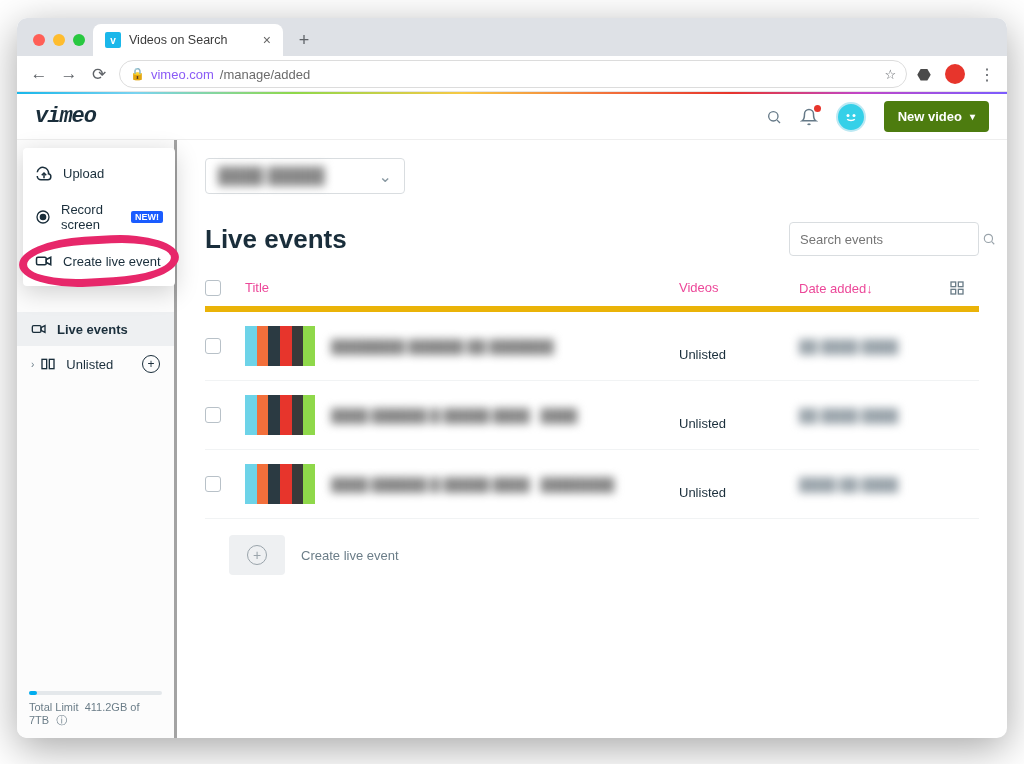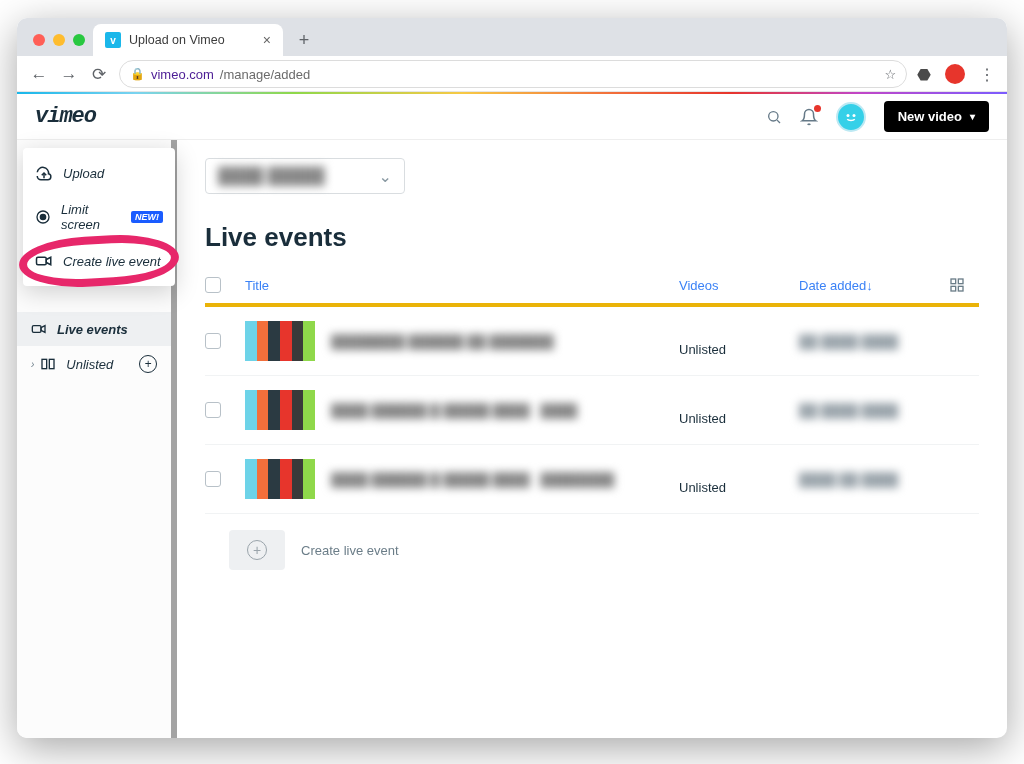--- a/index.html
+++ b/index.html
@@ -12,39 +12,39 @@
   .dot { width: 12px; height: 12px; border-radius: 50%; }
   .dot.r{background:#ff5f57}.dot.y{background:#febc2e}.dot.g{background:#28c840}
   .tab { display: flex; align-items: center; gap: 8px; height: 32px; background:#fff; border-radius: 8px 8px 0 0; padding: 0 12px; font-size: 12.5px; color:#3c3c3c; min-width: 190px; }
   .favicon { width:16px; height:16px; background:#1ab7ea; border-radius:2px; display:flex; align-items:center; justify-content:center; color:#fff; font-size:10px; font-weight:700;}
   .tab-close { color:#666; font-size:14px; margin-left:auto; }
   .plus { width:26px; height:26px; display:flex; align-items:center; justify-content:center; color:#5f6368; font-size:18px; margin-left:8px; margin-bottom:3px; }
   .addr { height:36px; display:flex; align-items:center; gap:10px; padding:0 12px; }
   .nav-icn { color:#5f6368; width:20px; text-align:center; font-size:17px; }
   .url-bar { flex:1; height:28px; border:1px solid #dcdcdc; border-radius:14px; display:flex; align-items:center; padding:0 10px; font-size:13px; color:#6b6b6b; gap:6px;}
   .url-bar .lock{color:#5f6368;font-size:12px;}
-  .url-bar .host{color:#4c1d95}
+  .url-bar .host{color:#8b5cf6}
   .addr-right { display:flex; align-items:center; gap:14px; color:#5f6368; }
   .ext-badge{width:20px;height:20px;border-radius:50%;background:#e7352c;}
   
   .rainbow { height:2px; background:linear-gradient(90deg,#19b7ea,#7ad3f0 12%,#8fd84a 28%,#f7c945 45%,#f26f3b 60%,#e7352c 72%,#c146c7 85%,#7b5cff);}
   
   .app-header { height:46px; display:flex; align-items:center; padding:0 18px; gap:22px; border-bottom:1px solid #eee; }
   .logo { font-family: Liberation Mono, monospace; font-style: italic; font-weight: 900; font-size: 22px; color:#1a2e3b; letter-spacing:-1px;}
   .nav-menu { display:flex; gap:22px; font-size:13px; font-weight:700; color:#1a2e3b;}
   .nav-menu span::after{content:" \25BE"; font-size:9px; color:#8a9aa3; font-weight:400;}
   .hdr-right{margin-left:auto; display:flex; align-items:center; gap:18px;}
   .bell{position:relative; color:#657987;}
   .bell .notif{position:absolute; top:-3px; right:-3px; width:7px; height:7px; background:#e7352c; border-radius:50%;}
   .avatar{width:30px;height:30px;border-radius:50%;background:#35d0e8;border:2px solid #bde9f3;display:flex;align-items:center;justify-content:center;}
-  .new-video{background:#000000;color:#fff;font-weight:700;font-size:13px;border:none;border-radius:4px;padding:8px 14px;display:flex;align-items:center;gap:8px;}
+  .new-video{background:#4d7c0f;color:#fff;font-weight:700;font-size:13px;border:none;border-radius:4px;padding:8px 14px;display:flex;align-items:center;gap:8px;}
   .new-video::after{content:"\25BE";font-size:10px;}
   
   .body { display:flex; height: calc(100% - 74px - 2px - 46px); }
-  .sidebar { width:160px; border-right:6px solid #a3a3a3; background:#fcfcfc; position:relative; display:flex; flex-direction:column;font-style:italic;}
+  .sidebar { width:160px; border-right:3px solid #a3a3a3; background:#fcfcfc; position:relative; display:flex; flex-direction:column;}
   .popover { position:absolute; top:8px; left:6px; width:152px; background:#fff; border-radius:4px; box-shadow:0 6px 24px rgba(0,0,0,.18); padding:6px 0; z-index:5;}
   .pop-item{display:flex;align-items:center;gap:10px;padding:10px 12px;font-size:13px;color:#1a2e3b;cursor:pointer;position:relative;}
   .pop-item .icn{width:18px;color:#1a2e3b;display:flex;align-items:center;justify-content:center;}
   .new-badge{background:#1a5cff;color:#fff;font-size:9px;font-weight:700;padding:1px 4px;border-radius:2px;margin-left:2px;}
   .highlight-ring{position:absolute;left:-4px;right:-4px;top:-6px;bottom:-6px;border:8px solid #e7276a;border-radius:50%/60%;transform:rotate(-3deg);pointer-events:none;}
   .side-static{margin-top:172px;}
   .side-row{display:flex;align-items:center;gap:10px;padding:9px 14px;font-size:13px;color:#1a2e3b;}
   .side-row.active{background:#eef0f2;font-weight:600;}
   .side-row .caret{font-size:10px;color:#6b7d88;margin-right:-4px;}
   .side-row .plusc{margin-left:auto;width:18px;height:18px;border:1.5px solid #1a2e3b;border-radius:50%;display:flex;align-items:center;justify-content:center;font-size:12px;}
@@ -52,21 +52,21 @@
   .storage .bar{height:4px;background:#e4e8eb;border-radius:2px;margin-bottom:6px;position:relative;}
   .storage .bar::before{content:"";position:absolute;left:0;top:0;bottom:0;width:6%;background:#00adef;border-radius:2px;}
   
   .main{flex:1;padding:18px 28px;overflow:auto;}
   .selector{border:1px solid #d9dde0;border-radius:4px;width:200px;height:36px;display:flex;align-items:center;justify-content:space-between;padding:0 12px;color:#bfc6cb;}
   .blur{filter:blur(4px);color:#888;}
   .title-row{display:flex;align-items:center;justify-content:space-between;margin-top:28px;}
   h1{font-size:26px;font-weight:700;color:#1a2e3b;}
   .search-box{border:1px solid #d9dde0;border-radius:4px;width:190px;height:34px;display:flex;align-items:center;padding:0 10px;gap:6px;}
   .search-box input{border:none;outline:none;flex:1;font-size:13px;color:#6b7d88;}
-  .cols{display:flex;align-items:center;padding:24px 0 10px;font-size:13px;color:#3b82f6;border-bottom:4px solid #eab308;}
+  .cols{display:flex;padding:24px 0 10px;font-size:13px;color:#ec4899;border-bottom:6px solid #eab308;}
   .chk{width:16px;height:16px;border:1.5px solid #b8c1c8;border-radius:3px;}
   .col-title{margin-left:24px;flex:1;}
   .col-priv{width:120px;}
   .col-date{width:150px;display:flex;align-items:center;gap:0;}
   .grid-toggle{width:30px;color:#6b7d88;text-align:right;}
   .row{display:flex;align-items:center;padding:14px 0;border-bottom:1px solid #f1f3f4;font-size:13px;color:#1a2e3b;}
   .thumb{width:70px;height:40px;margin-left:24px;margin-right:16px;display:flex;}
   .thumb span{flex:1;}
   .c1{background:#6dd3e8}.c2{background:#f26f3b}.c3{background:#2b3a42}.c4{background:#e7352c}.c5{background:#3a3a3a}.c6{background:#8fd84a}
   .row .name{flex:1;}
@@ -86,21 +86,21 @@
 
   <div class="chrome-top">
     <div class="tab-strip">
       <div class="traffic">
         <div class="dot r"></div>
         <div class="dot y"></div>
         <div class="dot g"></div>
       </div>
       <div class="tab">
         <div class="favicon">v</div>
-        <span>Upload on Vimeo</span>
+        <span>Videos on Search</span>
         <span class="tab-close">×</span>
       </div>
       <div class="plus">+</div>
     </div>
     <div class="addr">
       <span class="nav-icn">←</span>
       <span class="nav-icn">→</span>
       <span class="nav-icn">⟳</span>
       <div class="url-bar">
         <span class="lock">🔒</span>
@@ -161,21 +161,21 @@
             </span>
           <span>Upload</span>
         </div>
         <div class="pop-item">
           <span class="icn">
               <svg width="16" height="16" viewBox="0 0 24 24" fill="none" stroke="currentColor" stroke-width="2">
                 <circle cx="12" cy="12" r="9"></circle>
                 <circle cx="12" cy="12" r="4" fill="currentColor"></circle>
               </svg>
             </span>
-          <span>Limit screen</span>
+          <span>Record screen</span>
           <span class="new-badge">NEW!</span>
         </div>
         <div class="pop-item" style="position:relative">
           <span class="highlight-ring"></span>
           <span class="icn">
               <svg width="18" height="18" viewBox="0 0 24 24" fill="none" stroke="currentColor" stroke-width="2">
                 <rect x="2" y="7" width="13" height="10" rx="2"></rect>
                 <path d="M15 10l6-3v10l-6-3z"></path>
               </svg>
             </span>
@@ -199,30 +199,44 @@
               <svg width="16" height="16" viewBox="0 0 24 24" fill="none" stroke="currentColor" stroke-width="2">
                 <rect x="3" y="5" width="7" height="14"></rect>
                 <rect x="14" y="5" width="7" height="14"></rect>
               </svg>
             </span>
           <span>Unlisted</span>
           <span class="plusc">+</span>
         </div>
       </div>
 
+      <div class="storage">
+        <div class="bar"></div>
+        <span>Total Limit</span>&nbsp;&nbsp;<span>411.2GB of 7TB</span>
+        <span style="margin-left:4px">ⓘ</span>
+      </div>
     </div>
 
     <div class="main">
       <div class="selector">
         <span class="blur">████ █████</span>
         <span style="color:#8a9aa3">⌄</span>
       </div>
 
       <div class="title-row">
         <h1>Live events</h1>
+        <div class="search-box">
+          <input placeholder="Search events" style="">
+          <span style="color:#9aa4ab">
+              <svg width="14" height="14" viewBox="0 0 24 24" fill="none" stroke="currentColor" stroke-width="2">
+                <circle cx="11" cy="11" r="7"></circle>
+                <line x1="21" y1="21" x2="16.65" y2="16.65"></line>
+              </svg>
+            </span>
+        </div>
       </div>
 
       <div class="cols">
         <div class="chk"></div>
         <div class="col-title">Title</div>
         <div class="col-priv">Videos</div>
         <div class="col-date">
           <span>Date added</span>
           <span>↓</span>
         </div>

